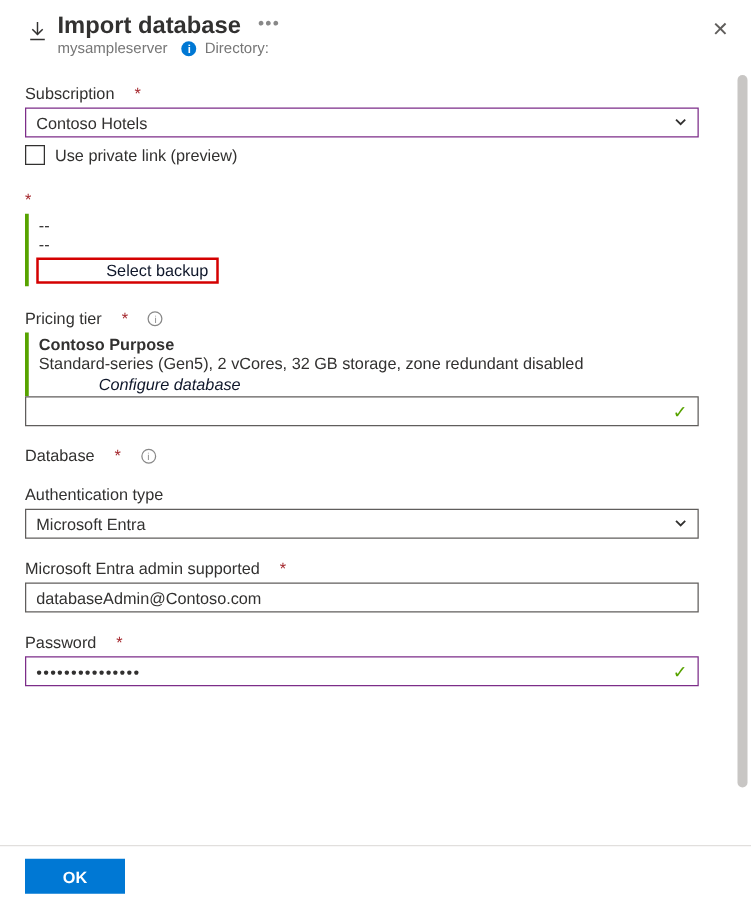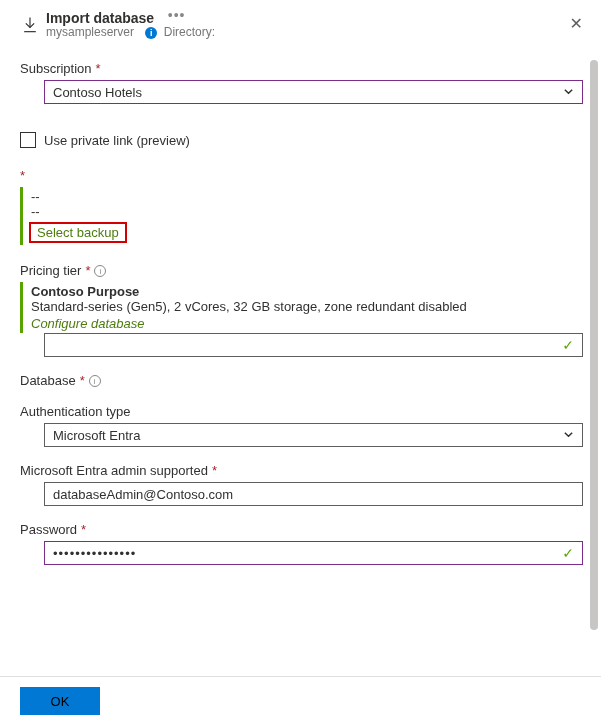--- a/index.html
+++ b/index.html
@@ -17,51 +17,51 @@
   .panel {
     padding: 10px 16px 0 20px;
     height: 660px;
     position: relative;
   }
   
   .hdr { display: flex; align-items: flex-start; }
   .hdr-icon { width: 26px; padding-top: 4px; }
   .hdr-icon svg { width: 20px; height: 22px; stroke: #323130; stroke-width:1.4; fill:none; }
   .hdr-text { flex: 1; }
-  .hdr-title { font-size: 14px; font-weight: 600; display:inline-block; }
+  .hdr-title { font-size: 19px; font-weight: 600; display:inline-block; }
   .hdr-dots { display:inline-block; margin-left: 10px; color:#888; font-size:14px; letter-spacing:1px; position:relative; top:-3px;}
   .hdr-sub { color:#767676; font-size:12px; margin-top:-1px; }
   .info-icon { display:inline-block; width:12px; height:12px; border-radius:50%; background:#0078d4; color:#fff; font-size:9px; line-height:12px; text-align:center; margin:0 3px 0 8px; font-weight:600;}
   .close { position:absolute; right:14px; top:10px; font-size:16px; color:#605e5c; padding:4px; }
   .scroll-thumb { position:absolute; right:3px; top:60px; width:8px; height:570px; background:#c8c6c4; border-radius:4px; }
   
   .form { margin-top: 22px; padding-right: 26px; }
-  .lbl { font-size:13px; color:#323130; margin-top:16px; margin-bottom:4px; display:flex; align-items:center; gap:4px;}
+  .lbl { font-size:13px; color:#323130; margin-top:16px; margin-bottom:4px; display:flex; align-items:center; gap:16px;}
   .lbl .req { color:#a4262c; }
   .tip { display:inline-block; width:12px; height:12px; border:1px solid #888; border-radius:50%; font-size:8px; line-height:11px; text-align:center; color:#888; }
   .select, .input {
     width:100%; height:24px; border:1px solid #605e5c;
     padding:2px 8px; font-size:13px; background:#fff;
-    display:flex; align-items:center; justify-content:space-between;margin-left:24px;
+    display:flex; align-items:center; justify-content:space-between;
   }
   .select .chev svg{ width:11px; height:11px; stroke:#323130; stroke-width:1.6; fill:none; }
   .input.validated { border-left:1px solid #605e5c; }
   .valid-tick { color:#57a300; font-size:14px; }
   .sel-subscription { border:1px solid #7c2d89; }
-  .chk-row { display:flex; align-items:center; gap:8px; margin-top:28px; }
+  .chk-row { display:flex; align-items:center; gap:8px; margin-top:6px; }
   .chk { width:16px; height:16px; border:1px solid #323130; }
   
   .bar-block { border-left:3px solid #57a300; padding:2px 0 2px 8px; margin-top:4px; }
-  .link { color:#4d7c0f; cursor:pointer; }
+  .link { color:#0f172a; cursor:pointer;margin-left:48px; }
   .highlight-box { border:2px solid #d40000; display:inline-block; padding:1px 6px; margin-top:3px; margin-left:-2px;}
   .bold { font-weight:600; }
   .pw-input { border:1px solid #7c2d89; }
   
   .footer { position:absolute; left:0; right:0; bottom:0; height:50px; border-top:1px solid #e1dfdd; padding:10px 20px; }
-  .ok-btn { background:#0078d4; color:#000000; border:none; height:28px; width:80px; font-size:13px; font-weight:400; }
+  .ok-btn { background:#0078d4; color:#ffffff; border:none; height:28px; width:80px; font-size:13px; font-weight:700; }
 </style>
 </head>
 <body>
 
 <div class="panel">
   <div class="hdr">
     <div class="hdr-icon">
       <svg viewBox="0 0 24 24">
           <path d="M12 3 v12"></path>
           <path d="M7 10 l5 5 l5 -5"></path>

